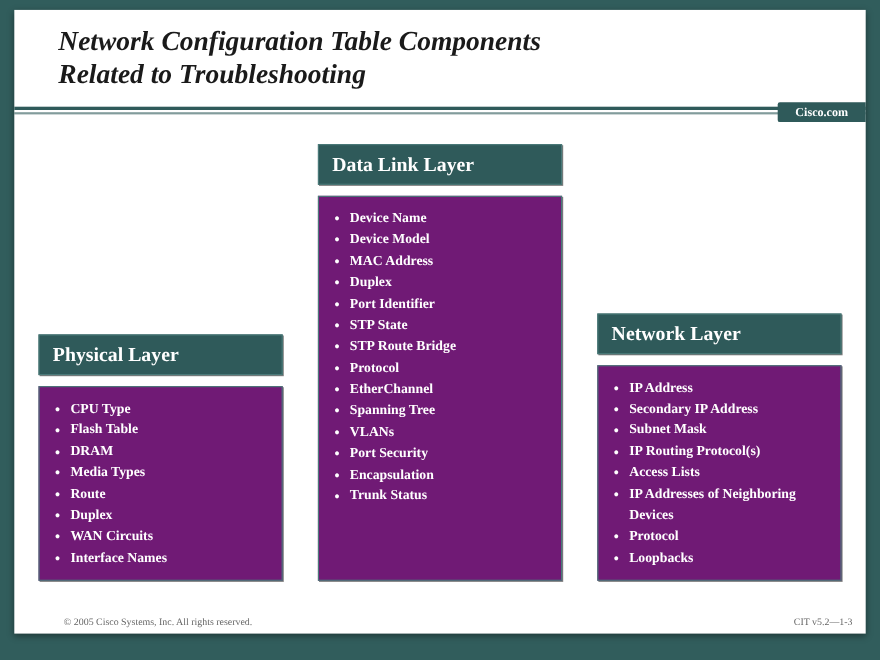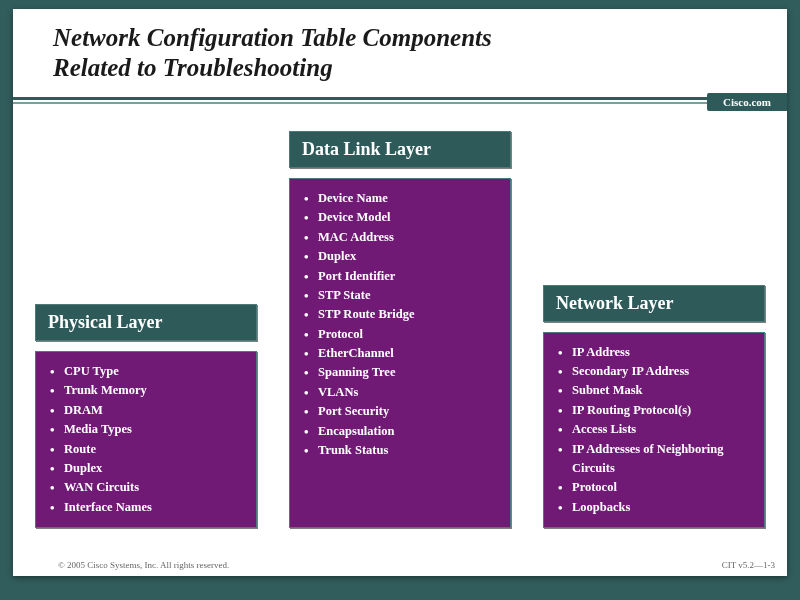--- a/index.html
+++ b/index.html
@@ -146,21 +146,21 @@
     <div class="cisco-tab">Cisco.com</div>
   </div>
 
   <div class="columns">
 
     <div class="col">
       <div class="col-header">Physical Layer</div>
       <div class="col-body">
         <ul>
           <li>CPU Type</li>
-          <li>Trunk Memory</li>
+          <li>Flash Table</li>
           <li>DRAM</li>
           <li>Media Types</li>
           <li>Route</li>
           <li>Duplex</li>
           <li>WAN Circuits</li>
           <li>Interface Names</li>
         </ul>
       </div>
     </div>
 
@@ -188,21 +188,21 @@
 
     <div class="col">
       <div class="col-header">Network Layer</div>
       <div class="col-body">
         <ul>
           <li>IP Address</li>
           <li>Secondary IP Address</li>
           <li>Subnet Mask</li>
           <li>IP Routing Protocol(s)</li>
           <li>Access Lists</li>
-          <li>IP Addresses of Neighboring Circuits</li>
+          <li>IP Addresses of Neighboring Devices</li>
           <li>Protocol</li>
           <li>Loopbacks</li>
         </ul>
       </div>
     </div>
 
   </div>
 
   <div class="footer-left">© 2005 Cisco Systems, Inc. All rights reserved.</div>
   <div class="footer-right">CIT v5.2—1-3</div>

